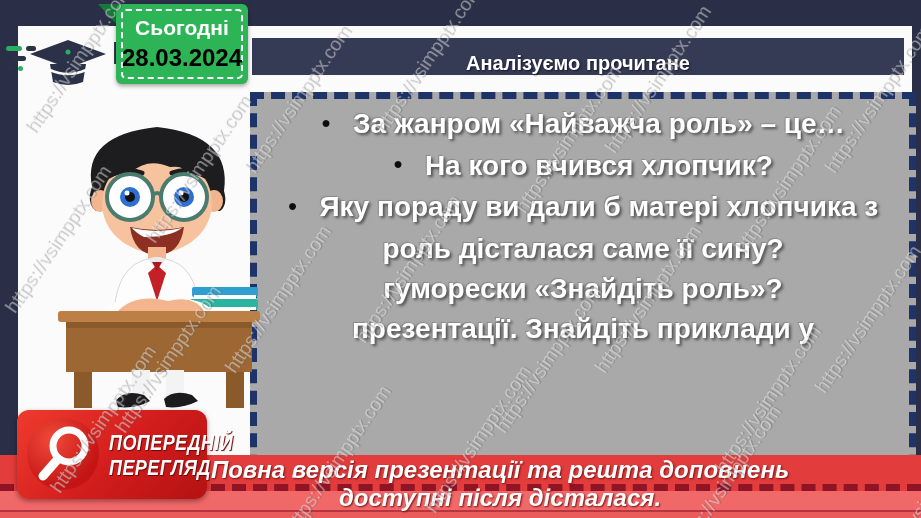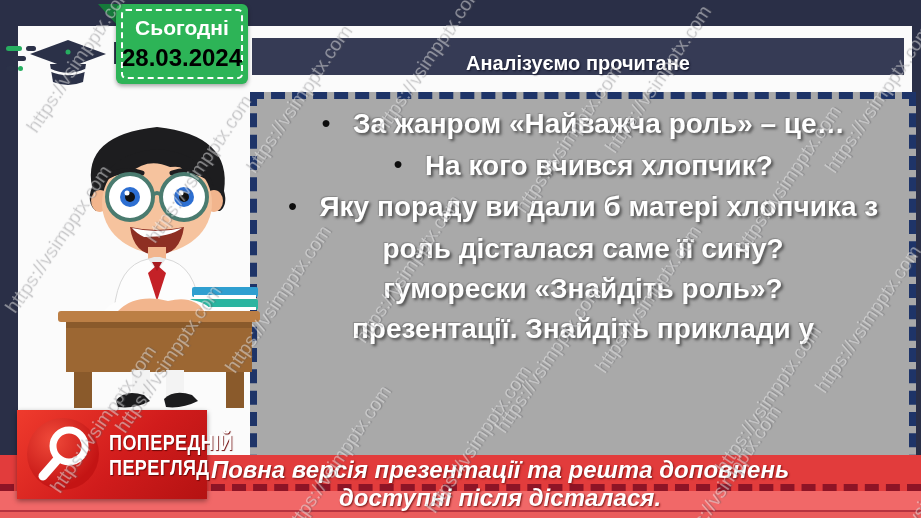--- a/index.html
+++ b/index.html
@@ -42,23 +42,23 @@
   .footer-banner{position:absolute;left:0;top:455px;width:921px;height:63px;z-index:10;background:#e23c3c;}
   .banner-lower{position:absolute;left:0;top:36px;width:921px;height:27px;background:#f16868;}
   .banner-dash{position:absolute;left:0;top:29px;width:921px;height:0;border-top:7px dashed #8e1426;}
   .banner-thinline{position:absolute;left:0;top:55px;width:921px;height:2px;background:#b73440;}
   .banner-strip{position:absolute;left:0;top:57px;width:921px;height:6px;background:#ea5c5c;}
   .footer-text{position:absolute;left:90px;top:1px;width:820px;text-align:center;z-index:11;}
   .footer-text div{color:#fff;font-style:italic;font-weight:bold;font-size:24px;line-height:28px;
     text-shadow:1px 1px 2px #7a1212;}
 
   
-  .preview-badge{position:absolute;left:17px;top:410px;width:190px;height:89px;border-radius:0;
+  .preview-badge{position:absolute;left:17px;top:410px;width:190px;height:89px;border-radius:12px;
     background:linear-gradient(135deg,#ef3b2d 0%,#d11c1c 55%,#b41212 100%);
-    box-shadow:0 2px 5px rgba(0,0,0,.4);z-index:12;}
+    box-shadow:0 2px 5px rgba(0,0,0,.4);z-index:12;font-style:italic;}
   .preview-circle{position:absolute;left:10px;top:8px;width:72px;height:72px;border-radius:50%;
     background:radial-gradient(circle at 35% 30%,#f04a3a,#c41414 70%);}
   .preview-text{position:absolute;left:92px;top:20px;transform:scaleX(.82);transform-origin:left center;}
   .preview-text div{color:#fff;font-weight:bold;font-size:22px;line-height:25px;letter-spacing:.5px;
     text-shadow:1px 1px 1px #6d0808;white-space:nowrap;}
 
   
   .wm{position:absolute;z-index:20;pointer-events:none;color:rgba(255,255,255,.42);
     text-shadow:1px 1px 1px rgba(90,90,95,.38);font-size:19px;white-space:nowrap;
     transform:rotate(-56deg);transform-origin:left center;}

